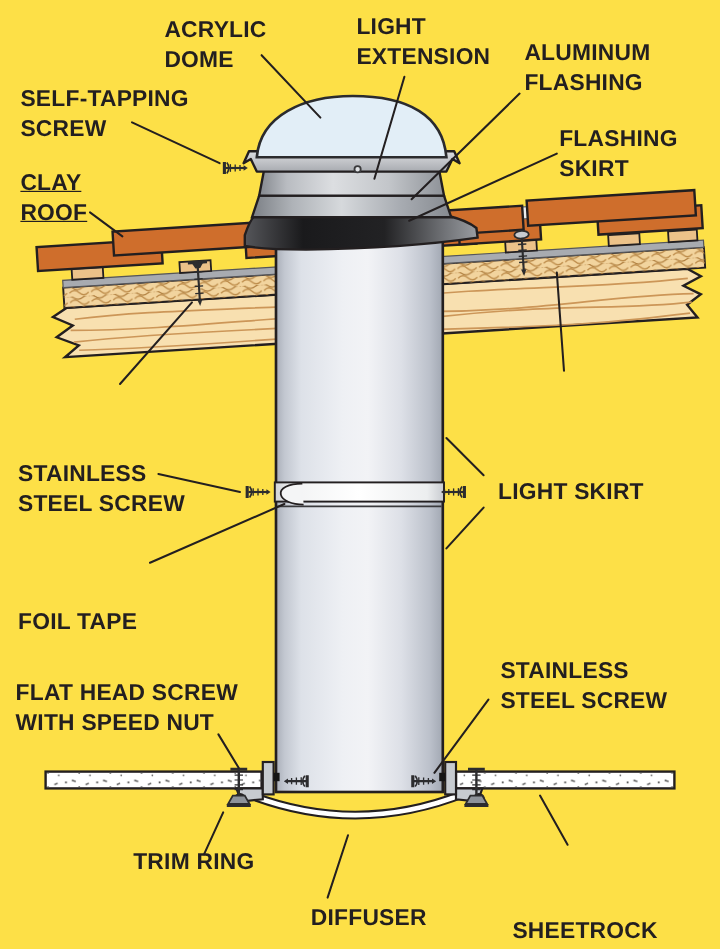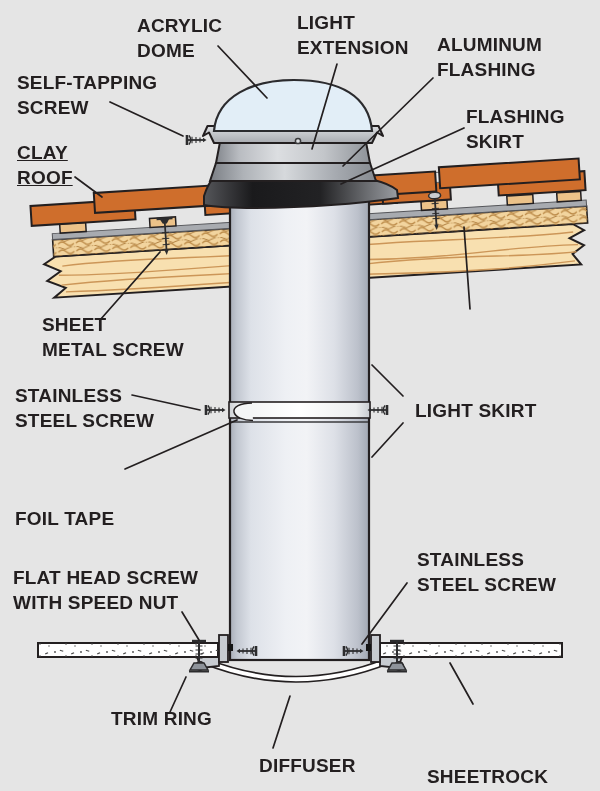--- a/index.html
+++ b/index.html
@@ -1,17 +1,17 @@
 <!DOCTYPE html>
 <html><head>
 <meta charset="utf-8">
 <style>
   html,body{margin:0;padding:0;background:#ffffff;}
   .stage{
-    position:relative;width:600px;height:791px;background:#e5e5e5;
+    position:relative;width:600px;height:791px;background:#fde047;
     font-family:"Liberation Sans","DejaVu Sans",sans-serif;overflow:hidden;
   }
   .stage svg{position:absolute;left:0;top:0;}
   .lbl{
     position:absolute;font-weight:bold;font-size:19px;line-height:25px;
     color:#231f20;letter-spacing:.2px;white-space:pre-line;
   }
 </style>
 </head>
 <body>
@@ -242,22 +242,20 @@
 <div class="lbl" style="left:297px;top:10px;">LIGHT
 EXTENSION</div>
 <div class="lbl" style="left:437px;top:32px;">ALUMINUM
 FLASHING</div>
 <div class="lbl" style="left:17px;top:70px;">SELF-TAPPING
 SCREW</div>
 <div class="lbl" style="left:466px;top:104px;">FLASHING
 SKIRT</div>
 <div class="lbl" style="left:17px;top:140px;text-decoration:underline;">CLAY
 ROOF</div>
-<div class="lbl" style="left:42px;top:312px;">SHEET
-METAL SCREW</div>
 <div class="lbl" style="left:15px;top:383px;">STAINLESS
 STEEL SCREW</div>
 <div class="lbl" style="left:415px;top:398px;">LIGHT SKIRT</div>
 <div class="lbl" style="left:15px;top:458px;margin-top:48px;">FOIL TAPE</div>
 <div class="lbl" style="left:13px;top:565px;">FLAT HEAD SCREW
 WITH SPEED NUT</div>
 <div class="lbl" style="left:417px;top:547px;">STAINLESS
 STEEL SCREW</div>
 <div class="lbl" style="left:111px;top:706px;">TRIM RING</div>
 <div class="lbl" style="left:224px;top:753px;margin-left:35px;">DIFFUSER</div>

